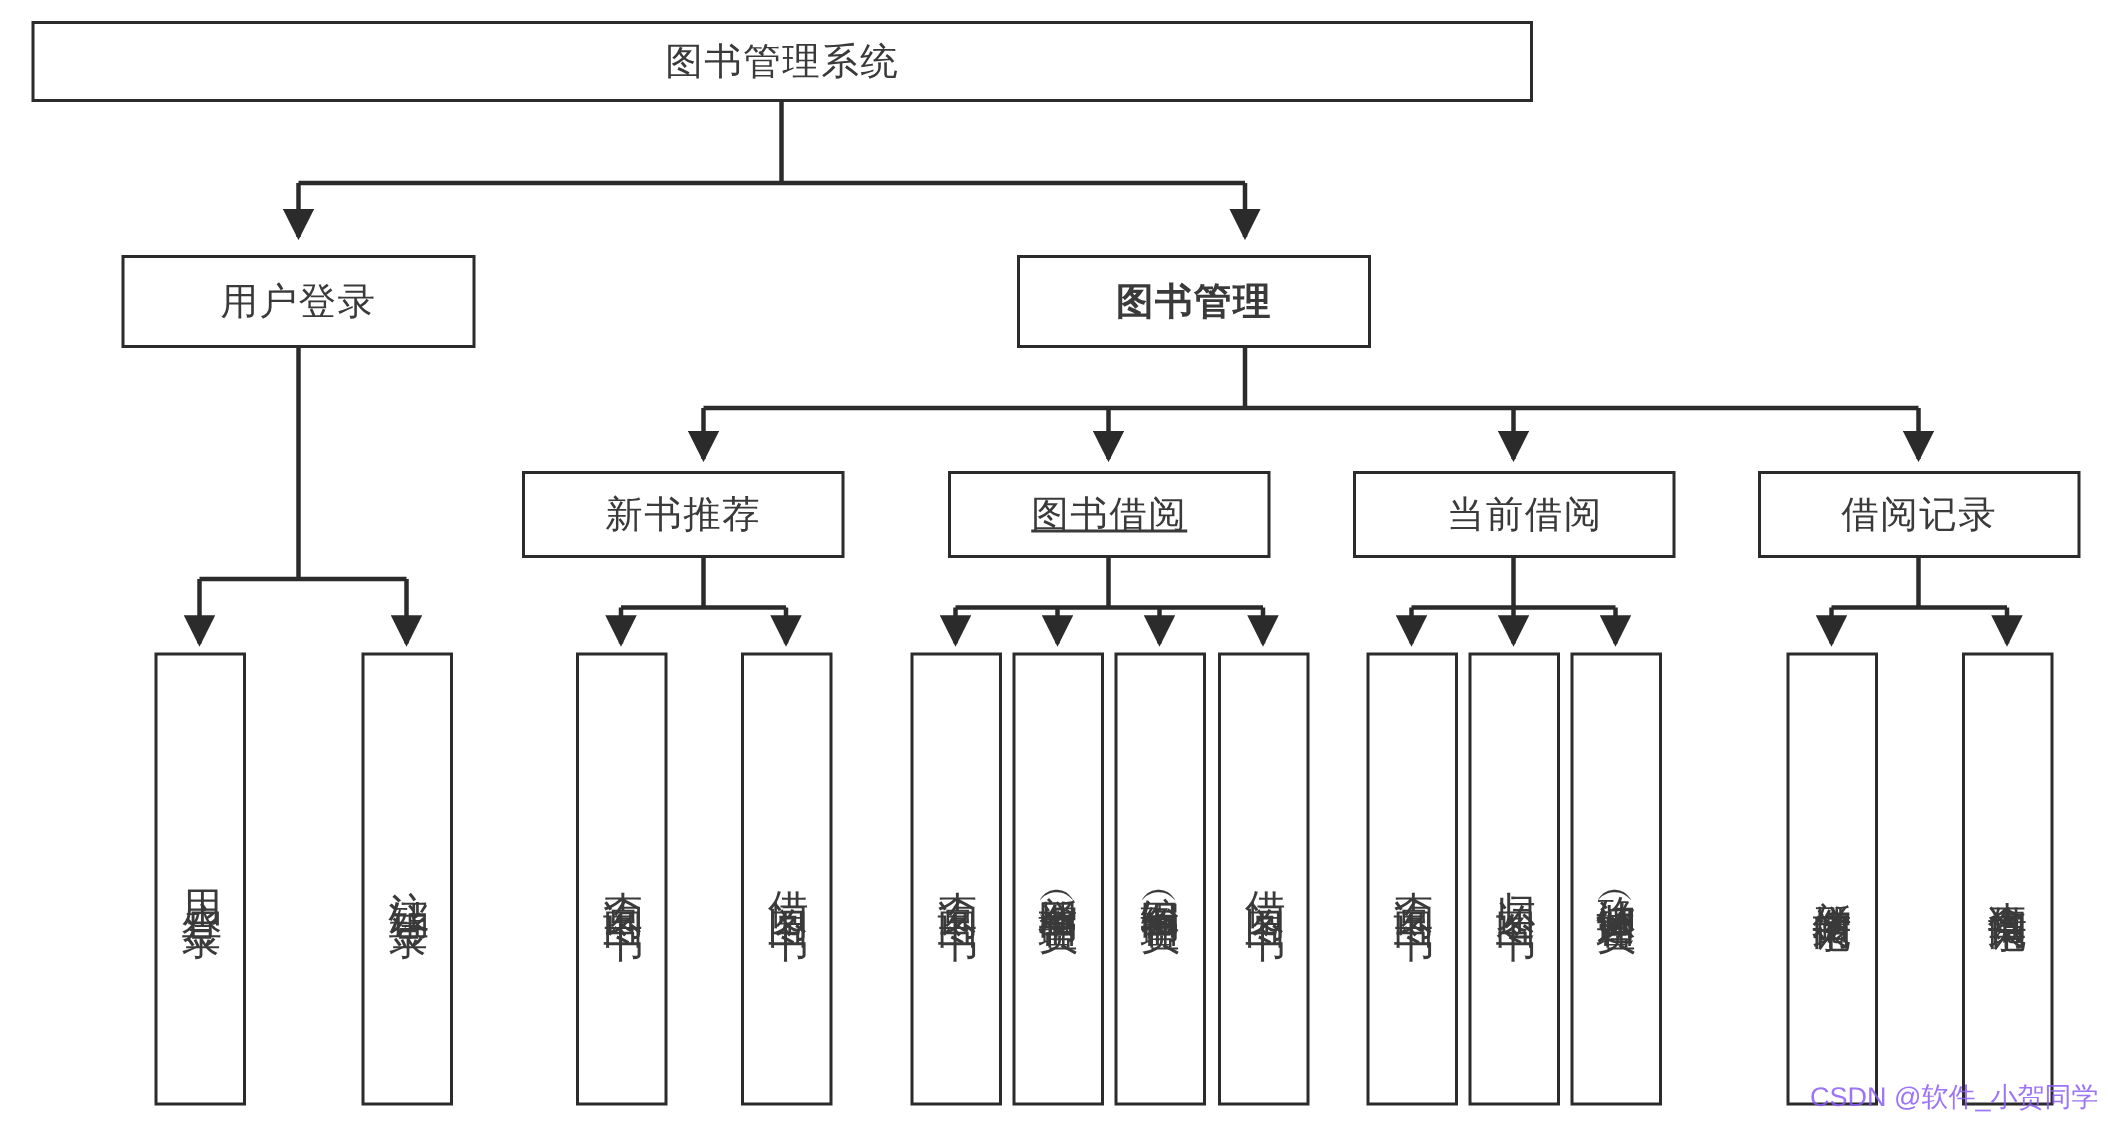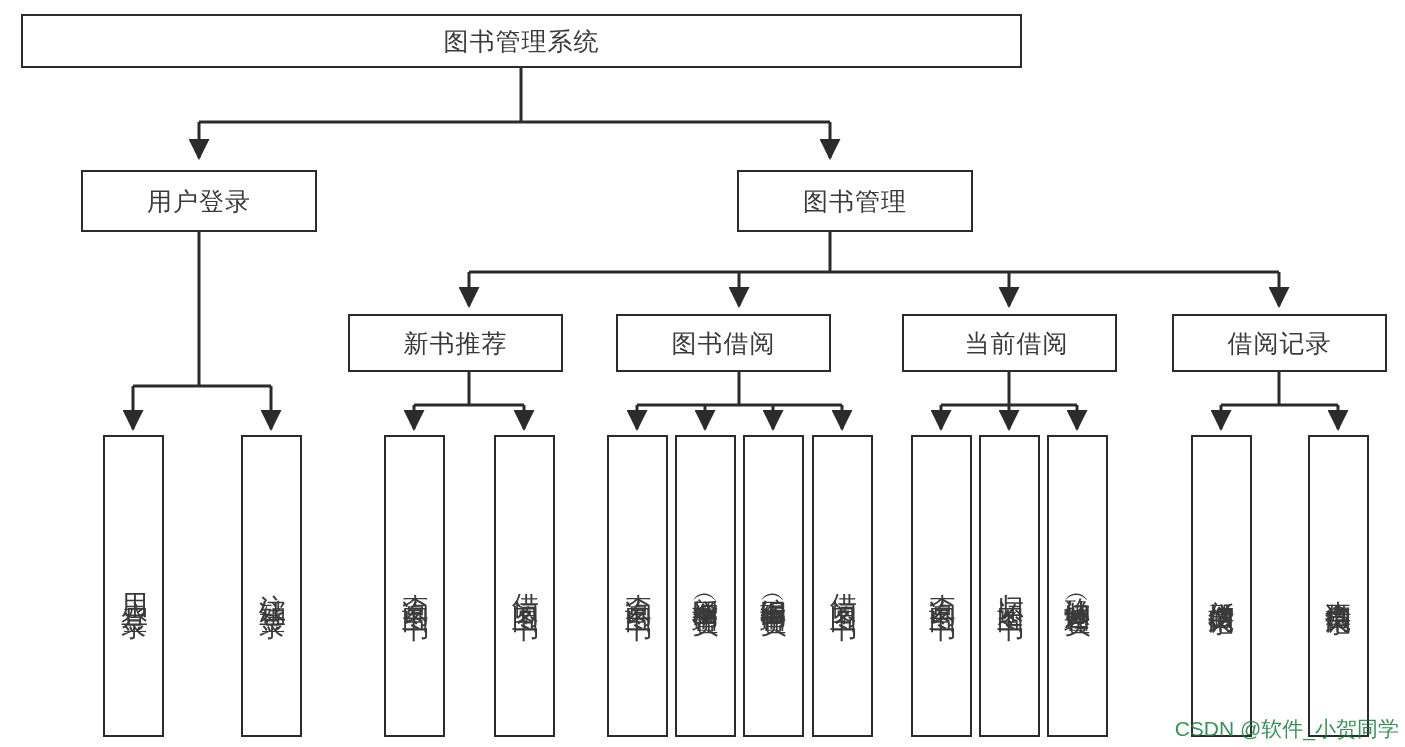--- a/index.html
+++ b/index.html
@@ -45,22 +45,22 @@
     white-space:nowrap;
   }
   .leaf.tight .lbl{
     font-size:26px;
     letter-spacing:2px;
   }
 
   .watermark{
     position:absolute;
     right:6px;bottom:4px;
-    font-size:21px;
-    color:#15803d;
+    font-size:18px;
+    color:#8b5cf6;
     opacity:.85;
     z-index:5;
     white-space:nowrap;
   }
 </style>
 </head>
 <body>
 
 <div id="canvas">
 
@@ -114,28 +114,28 @@
     </g>
   </svg>
 
   <div class="node h-node root" style="left:21px;top:14px;width:1001px;height:54px;">
     <span class="lbl">图书管理系统</span>
   </div>
 
   <div class="node h-node" style="left:81px;top:170px;width:236px;height:62px;">
     <span class="lbl">用户登录</span>
   </div>
-  <div class="node h-node" style="left:737px;top:170px;width:236px;height:62px;">
+  <div class="node h-node" style="left:678px;top:170px;width:236px;height:62px;font-weight:bold;">
     <span class="lbl">图书管理</span>
   </div>
 
   <div class="node h-node" style="left:348px;top:314px;width:215px;height:58px;">
     <span class="lbl">新书推荐</span>
   </div>
-  <div class="node h-node" style="left:616px;top:314px;width:215px;height:58px;">
+  <div class="node h-node" style="left:632px;top:314px;width:215px;height:58px;text-decoration:underline;">
     <span class="lbl">图书借阅</span>
   </div>
   <div class="node h-node" style="left:902px;top:314px;width:215px;height:58px;padding-left:14px;">
     <span class="lbl">当前借阅</span>
   </div>
   <div class="node h-node" style="left:1172px;top:314px;width:215px;height:58px;">
     <span class="lbl">借阅记录</span>
   </div>
 
   <div class="node leaf" style="left:103px;top:435px;width:61px;height:302px;">

